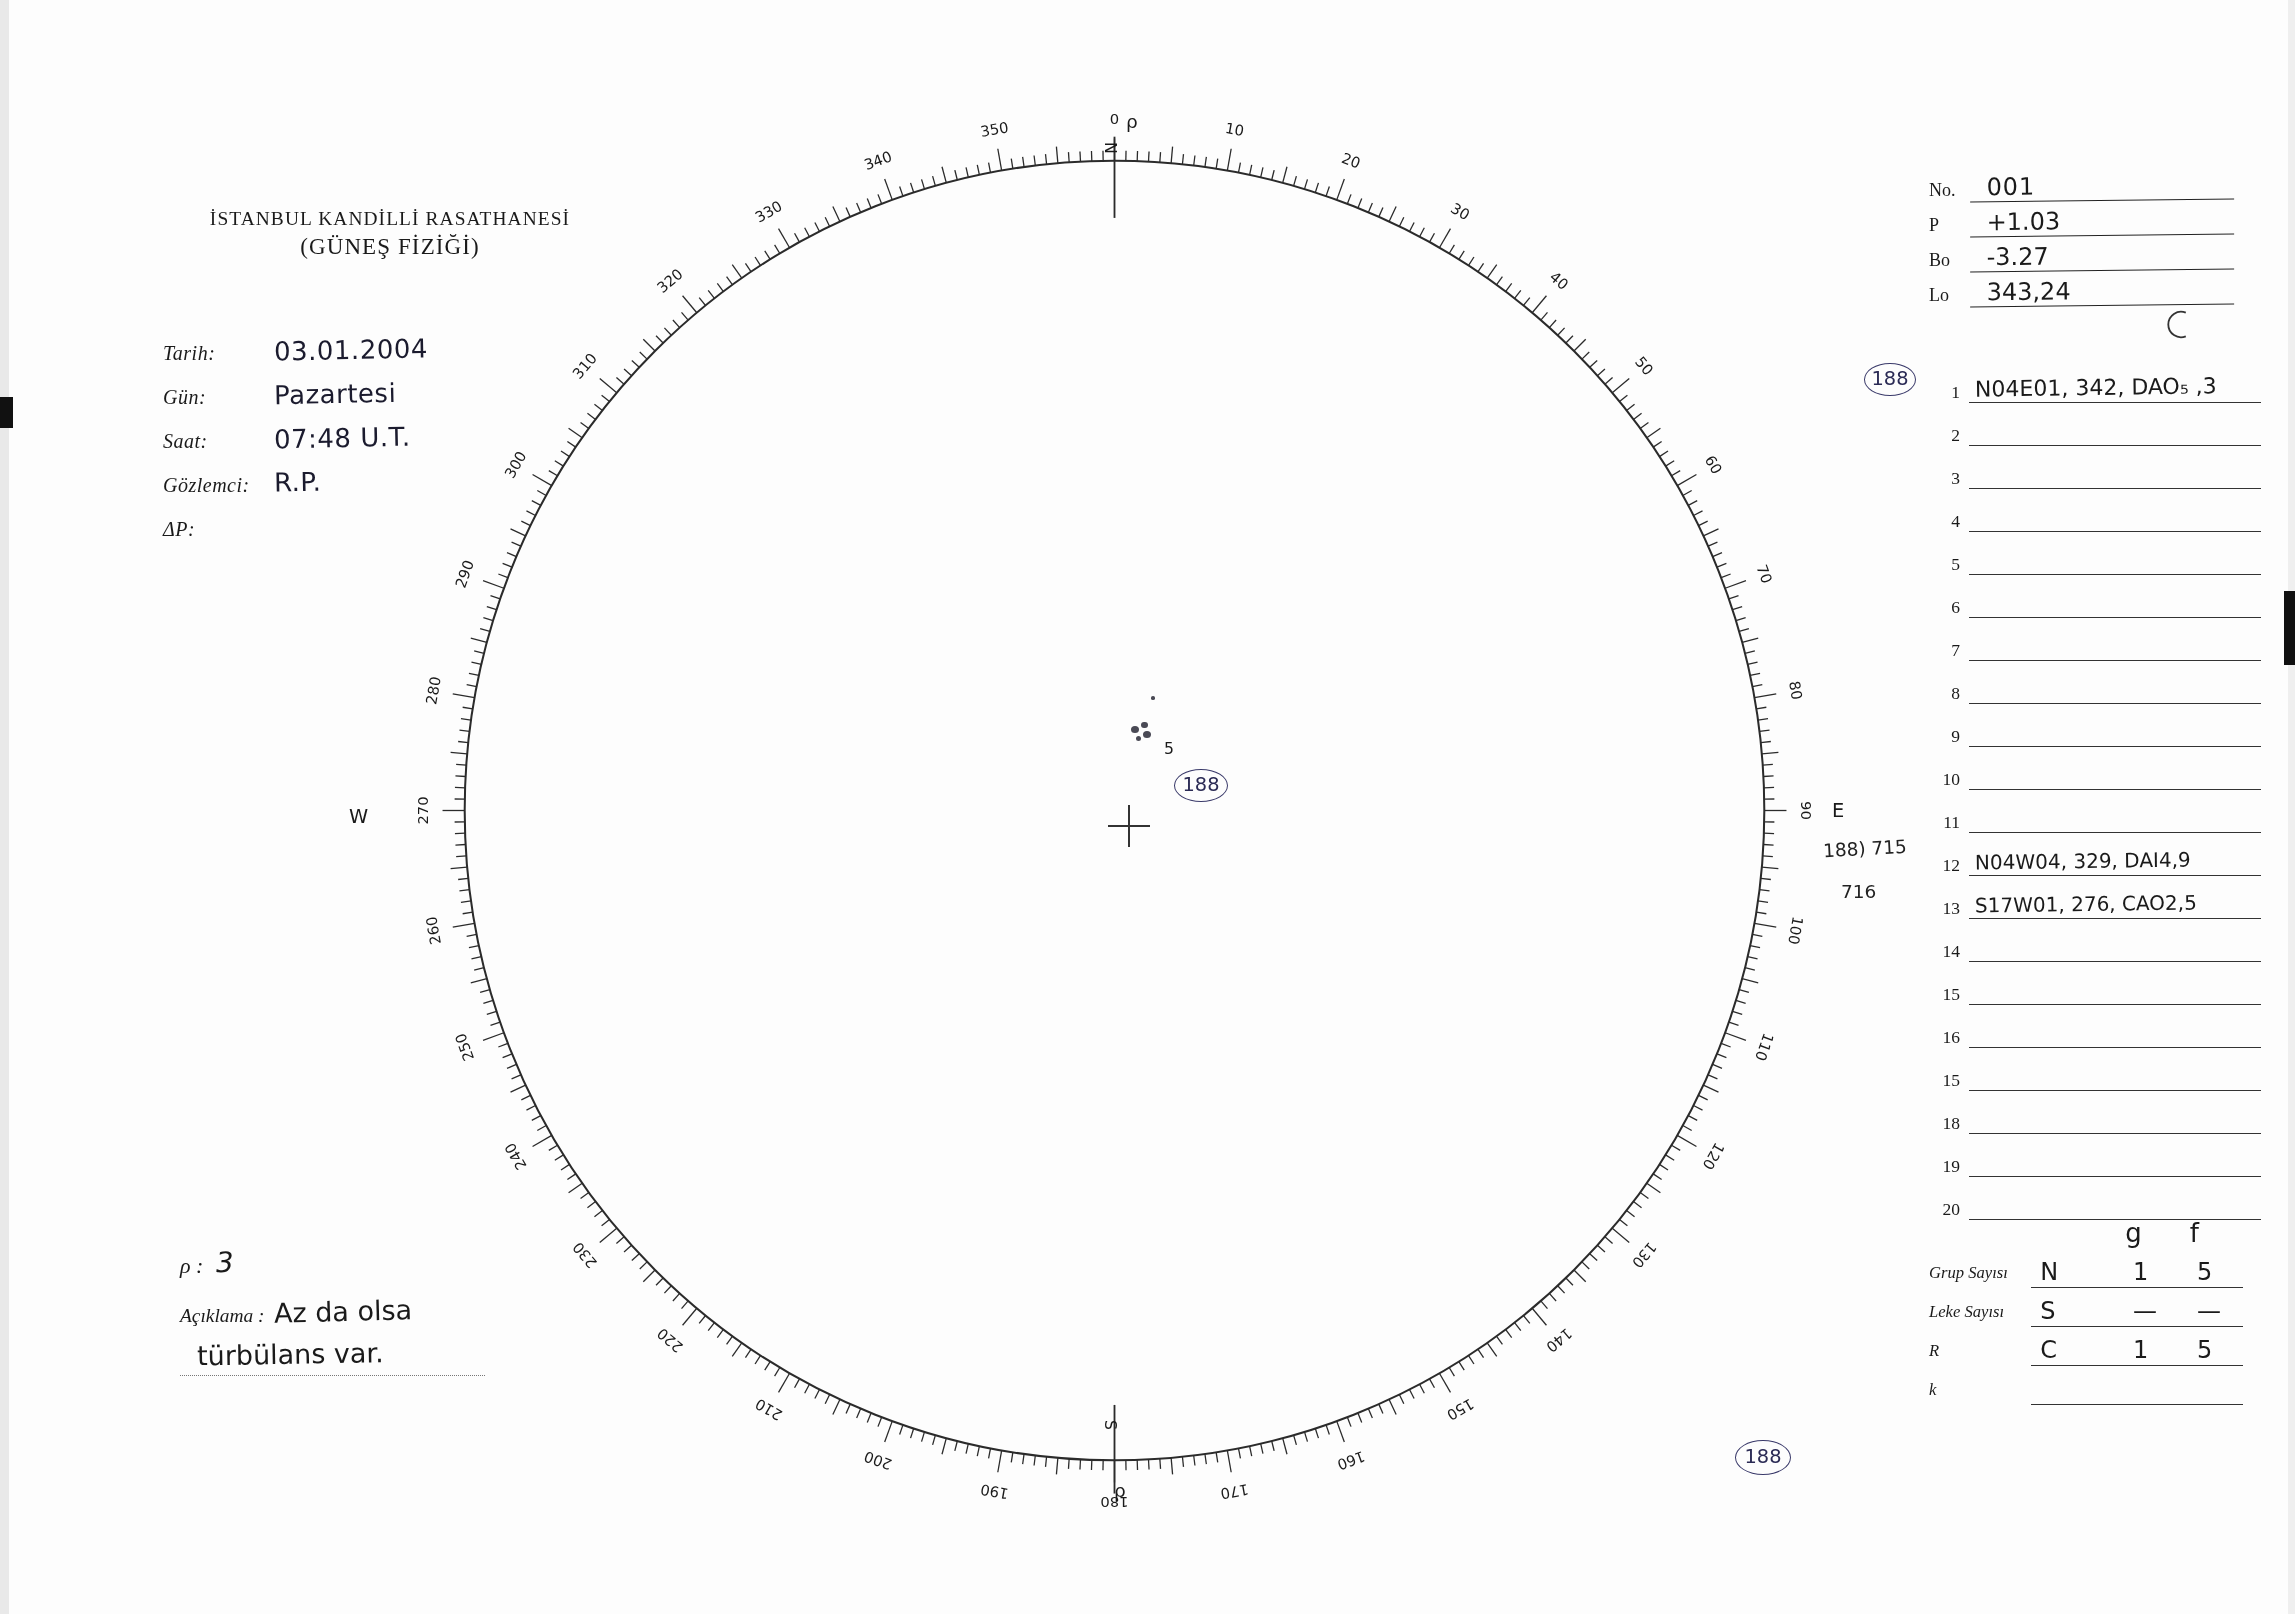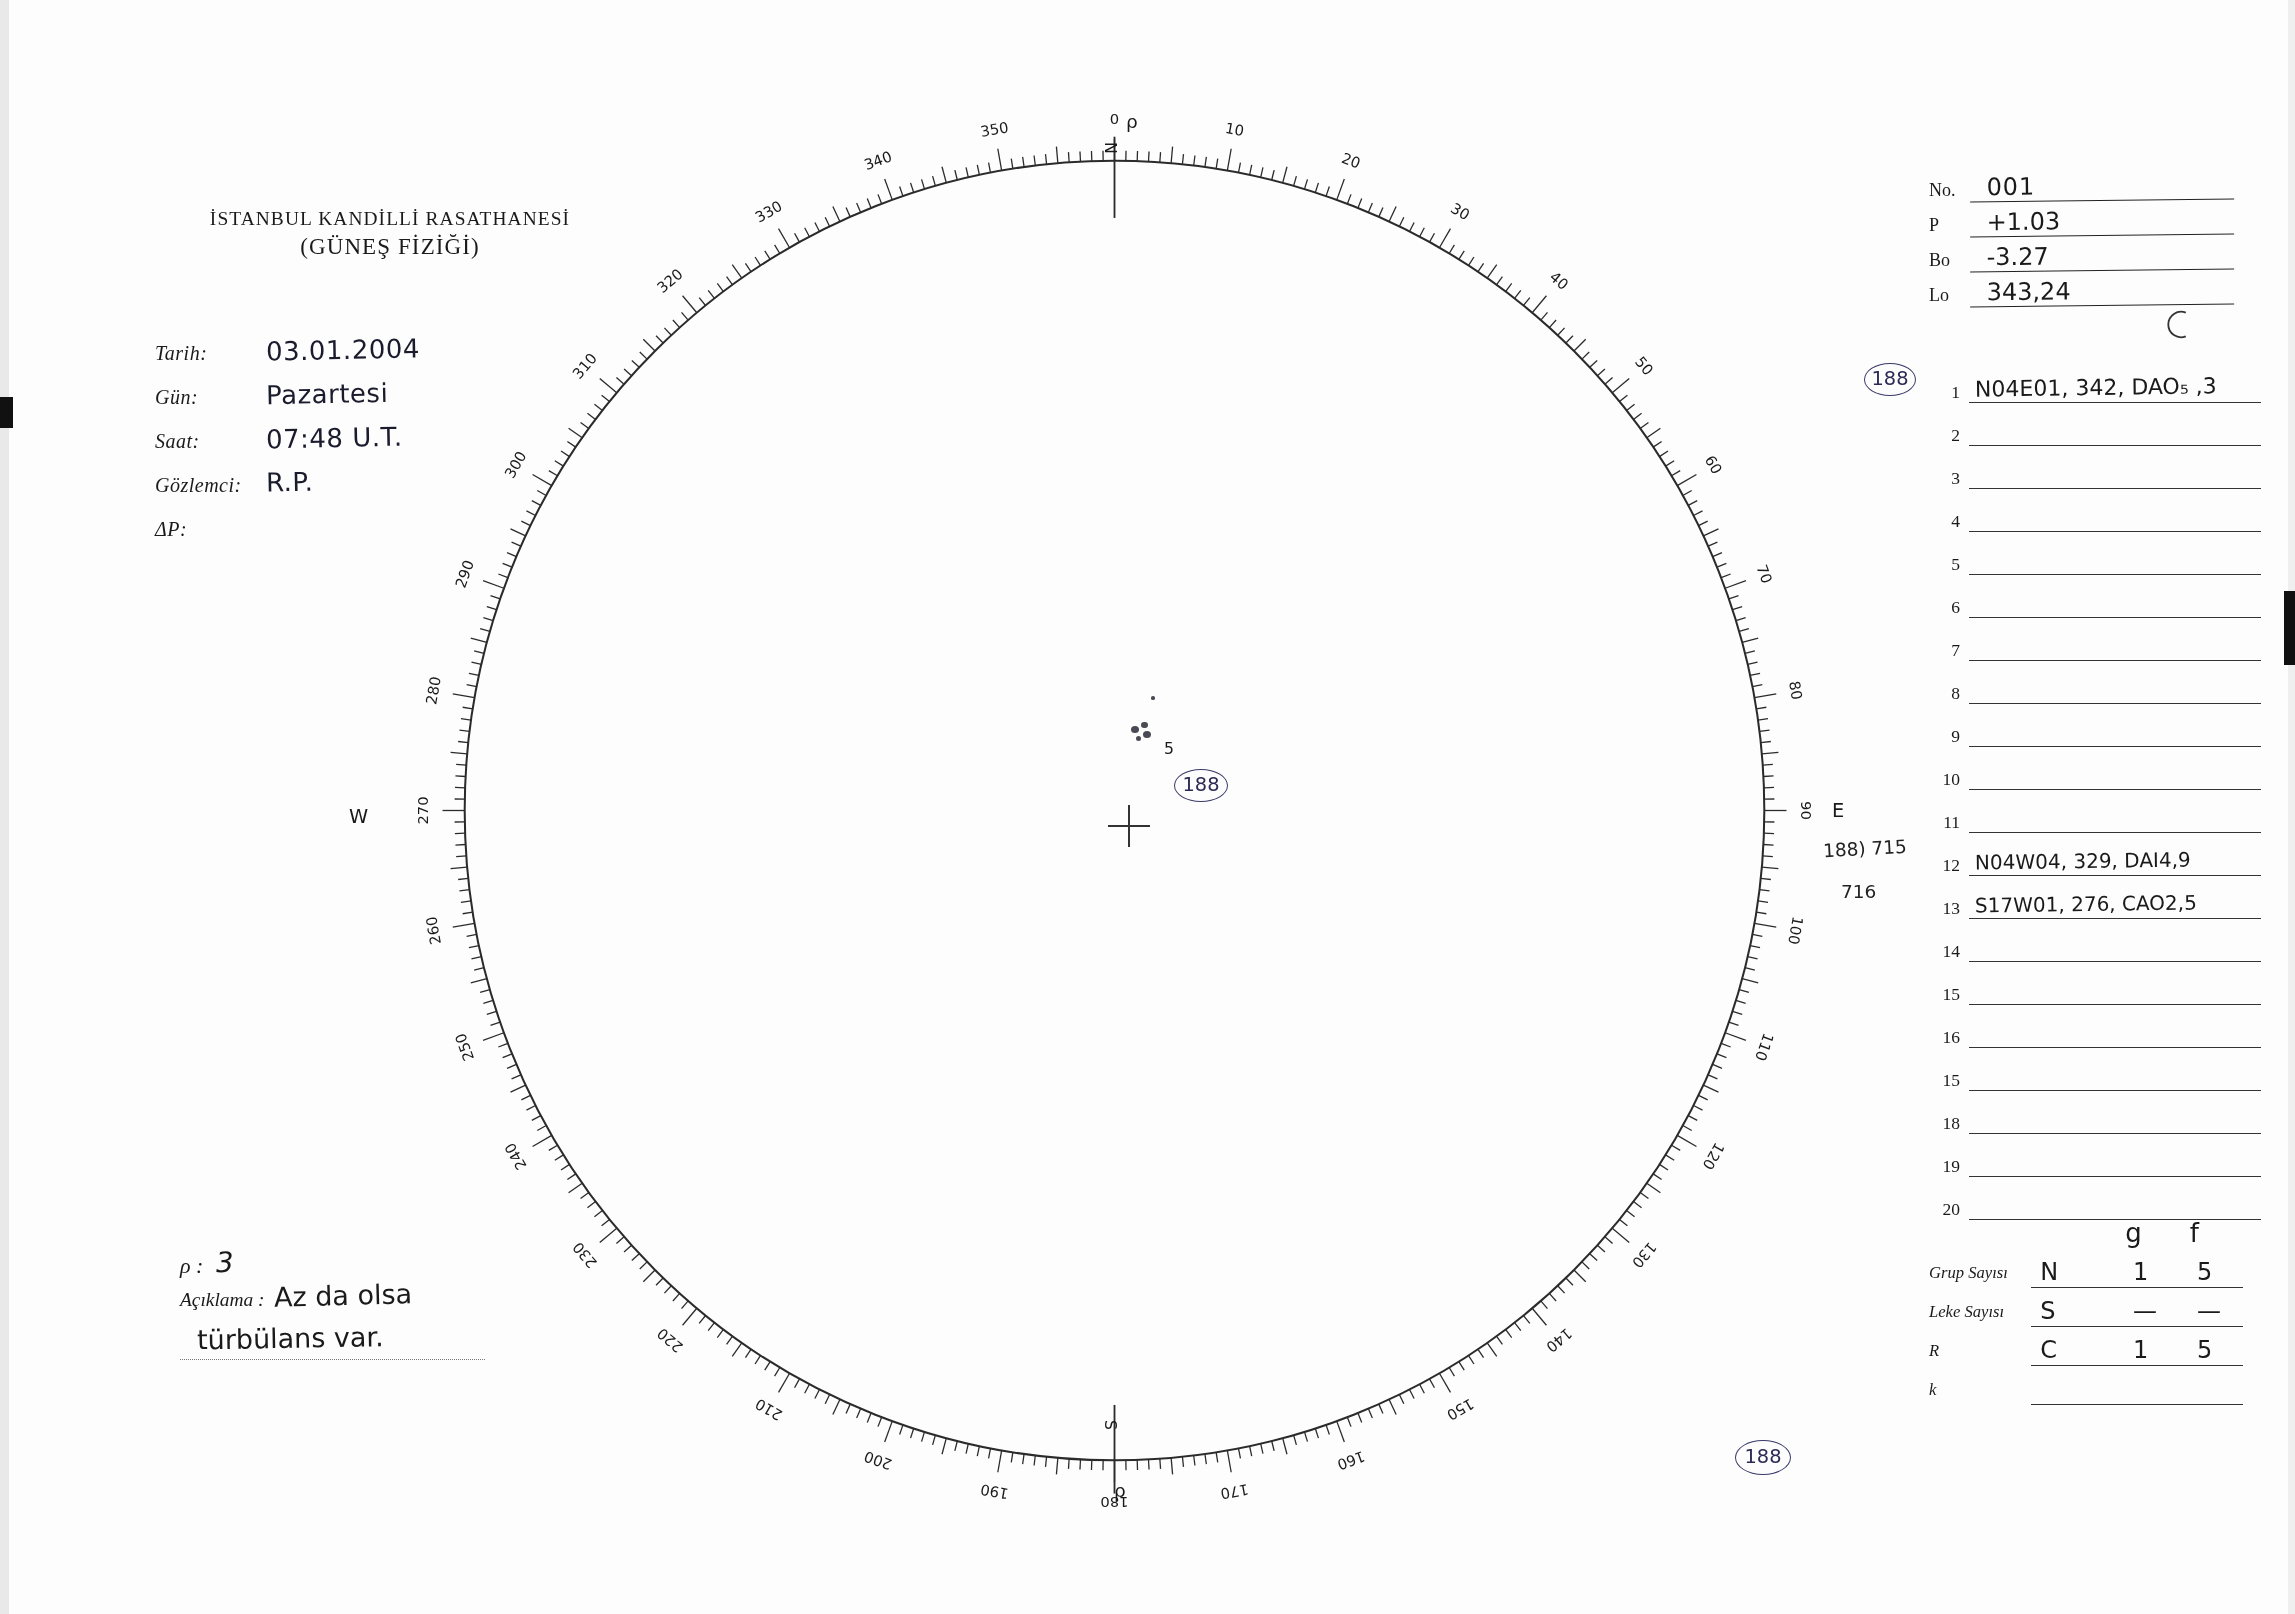--- a/index.html
+++ b/index.html
@@ -11,31 +11,31 @@
   .edge-right{position:absolute;right:0;top:0;width:7.4px;height:1614px;background:#efefef;}
   .edge-right2{position:absolute;right:0;top:591px;width:11px;height:74px;background:#111;}
 
   
   .inst{position:absolute;left:173px;top:208px;width:434px;text-align:center;
         font-size:19.4px;letter-spacing:1.1px;font-family:"Liberation Serif",serif;}
   .inst .l2{font-size:23px;margin-top:3.7px;}
 
   
   .obs{position:absolute;left:155px;top:321px;width:480px;}
-  .obs .row{display:flex;align-items:flex-end;height:44px;}
+  .obs .row{display:flex;align-items:flex-end;height:44px;margin-left:8px;}
   .obs .lbl{font-style:italic;font-size:20px;width:111px;letter-spacing:0.5px;}
   .obs .val{font-family:"DejaVu Sans", sans-serif;font-size:26px;color:#1b1b2e;
             transform:rotate(-1.2deg);letter-spacing:0.5px;}
   .obs .val.small{font-size:24px;}
 
   
   .notes{position:absolute;left:180px;top:1246px;width:517px;}
   .notes .qline{font-style:italic;font-size:22px;display:flex;align-items:flex-end;gap:13px;}
   .notes .qval{font-family:"DejaVu Sans",sans-serif;font-size:28px;transform:rotate(-2deg);}
-  .notes .acline{display:flex;align-items:flex-end;gap:9.2px;margin-top:1px;}
+  .notes .acline{display:flex;align-items:flex-end;gap:9.2px;margin-top:17px;}
   .notes .aclbl{font-style:italic;font-size:19.4px;}
   .notes .acval{font-family:"DejaVu Sans",sans-serif;font-size:27px;transform:rotate(-1.5deg);}
   .notes .acval2{font-family:"DejaVu Sans",sans-serif;font-size:27px;transform:rotate(-1deg);
                  margin-top:9.2px;margin-left:16.6px;}
   .notes .ruleline{border-bottom:0.9px dotted #777;height:0.9px;margin-top:7.4px;width:305px;}
 
   
   .panel{position:absolute;left:1929px;top:166px;width:305px;}
   .panel .hdr-row{display:flex;align-items:flex-end;height:35px;}
   .panel .hdr-lbl{font-size:18px;width:41px;}

